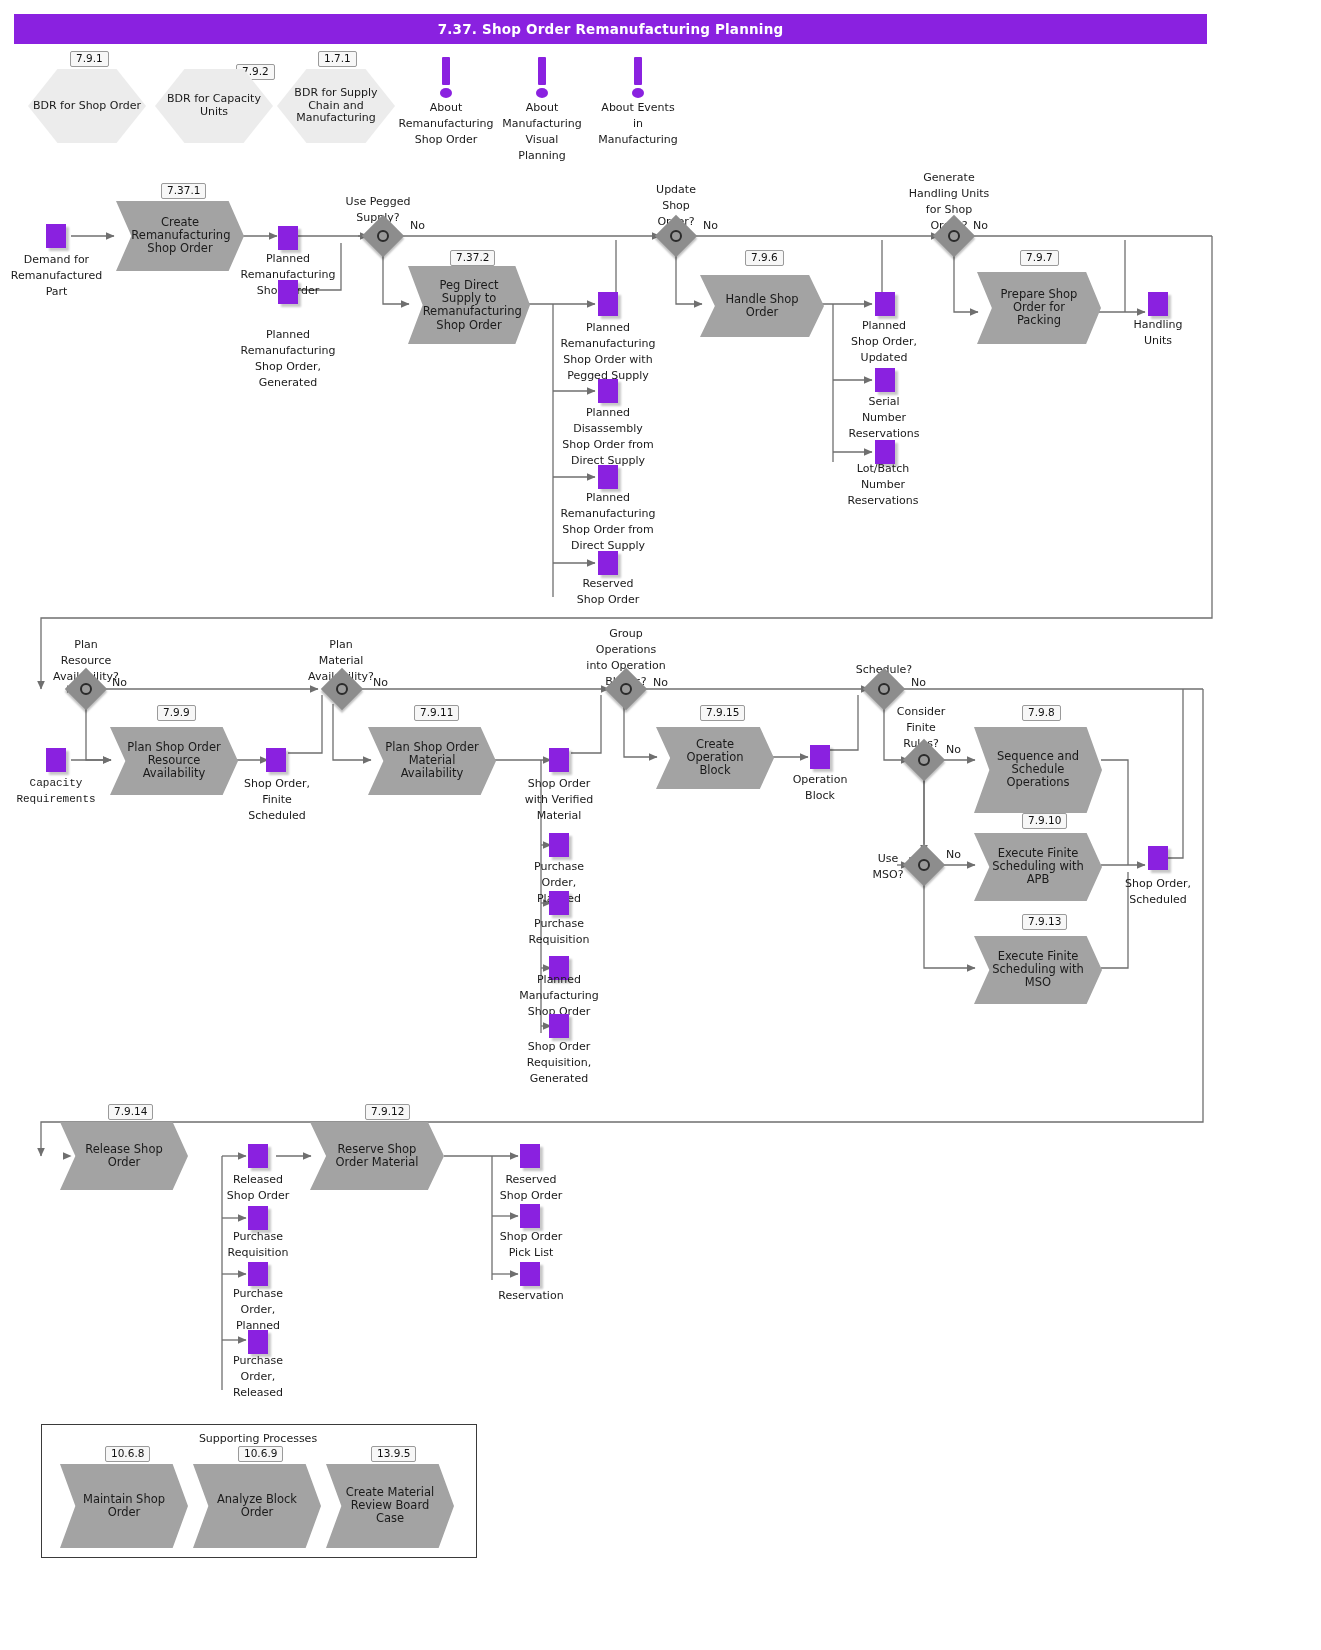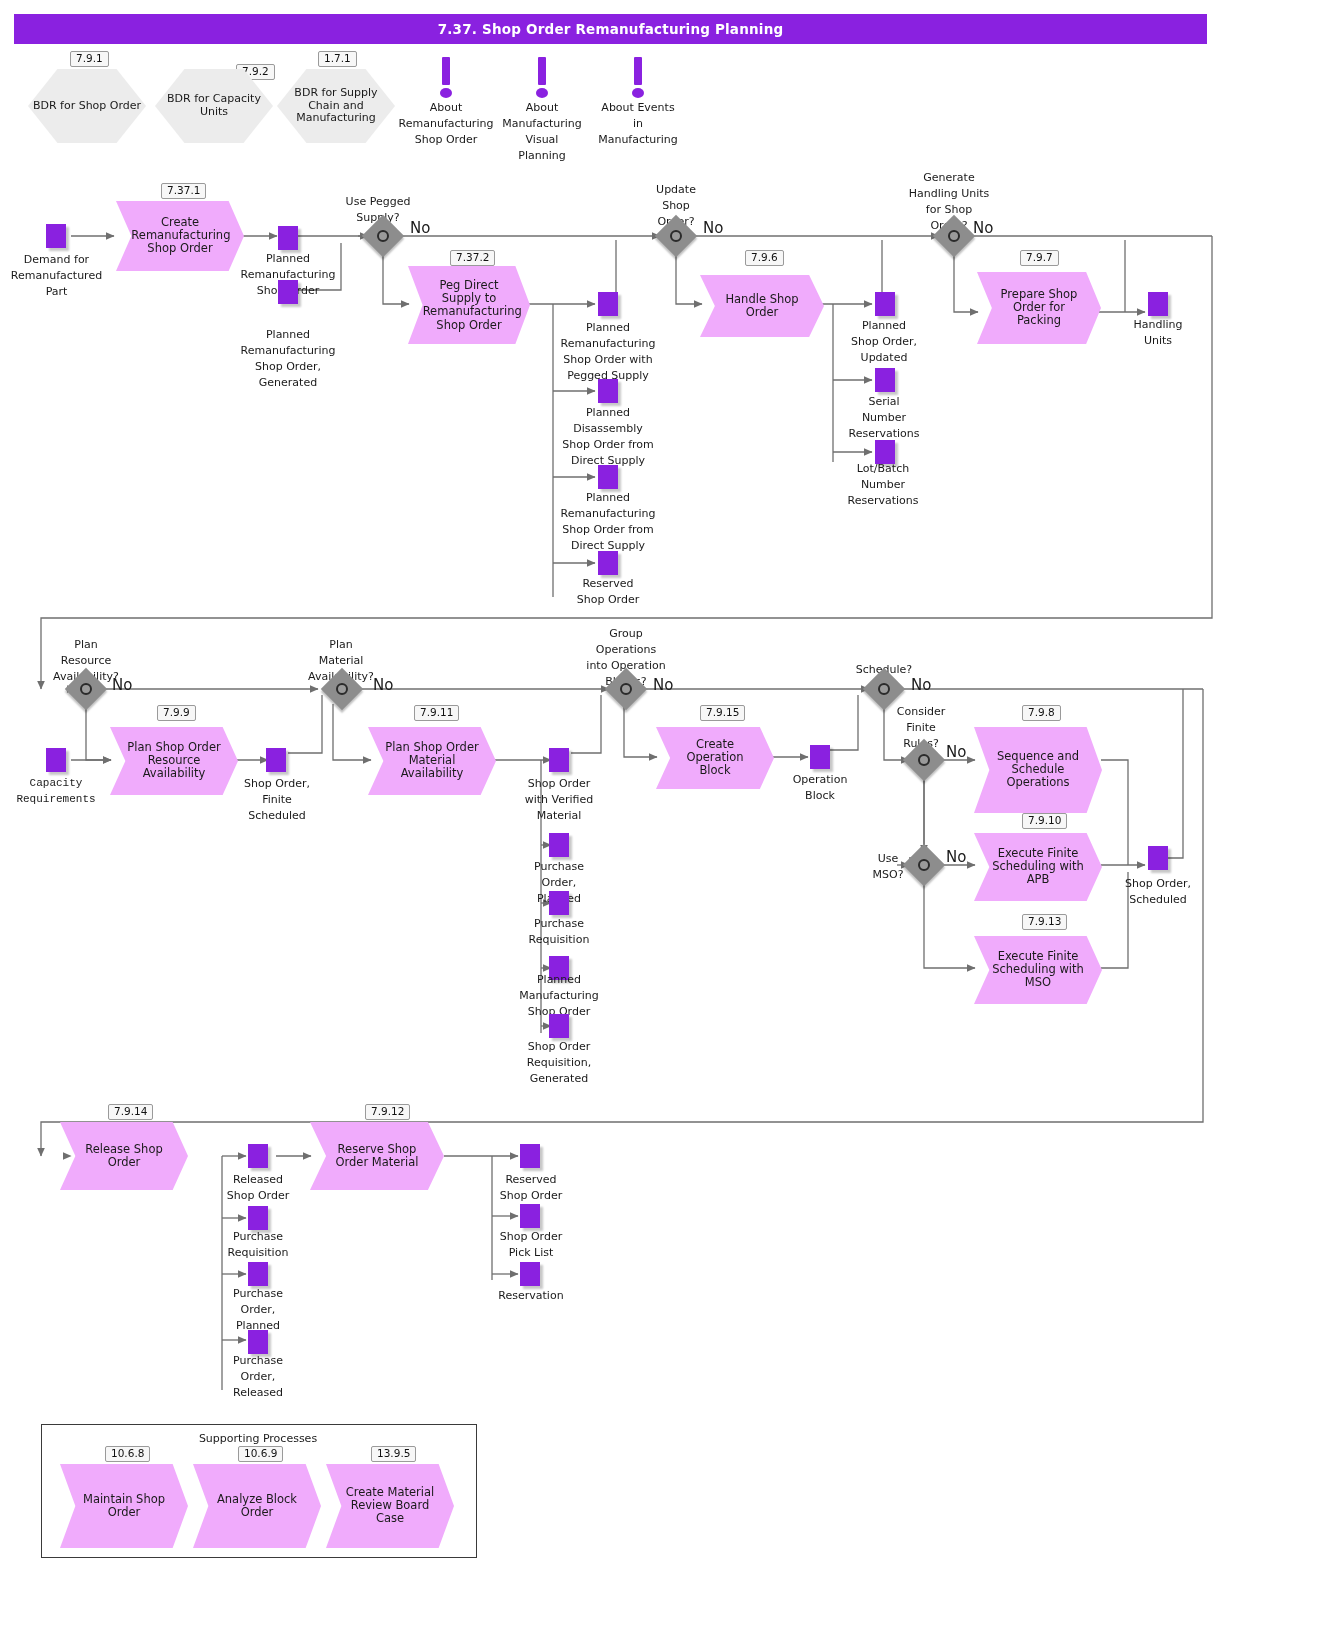--- a/index.html
+++ b/index.html
@@ -22,21 +22,21 @@
           white-space:nowrap;}
 
   
   .hex{position:absolute;background:#ececec;
        clip-path:polygon(25% 0%,75% 0%,100% 50%,75% 100%,25% 100%,0% 50%);
        filter:drop-shadow(3px 3px 2px rgba(0,0,0,.25));}
   .hex .hexlbl{position:absolute;left:0;right:0;top:50%;transform:translateY(-50%);
        text-align:center;font-size:11px;line-height:12.6px;color:#1a1a1a;white-space:pre-line;}
 
   
-  .proc{position:absolute;background:#f0abfc;
+  .proc{position:absolute;background:#a3a3a3;
         clip-path:polygon(0% 0%,88% 0%,100% 50%,88% 100%,0% 100%,12% 50%);
         filter:drop-shadow(3px 3px 2px rgba(0,0,0,.22));}
   .proc .plbl{position:absolute;left:12%;right:12%;top:50%;transform:translateY(-50%);
         text-align:center;font-size:11.5px;line-height:13.2px;color:#1a1a1a;white-space:pre-line;}
 
   
   .dobj{position:absolute;width:20px;height:24px;background:#8a21e0;
         box-shadow:3px 3px 2px rgba(0,0,0,.22);}
 
   
@@ -49,21 +49,21 @@
 
   
   .excl{position:absolute;width:16px;height:42px;}
   .excl .bar{position:absolute;left:4px;top:0;width:8px;height:28px;background:#8a21e0;border-radius:1px;}
   .excl .dot{position:absolute;left:2px;top:31px;width:12px;height:10px;background:#8a21e0;border-radius:50%;}
 
   
   .frame{position:absolute;border:1.5px solid #3a3a3a;background:transparent;}
   .frametitle{position:absolute;text-align:center;font-size:11px;color:#1a1a1a;}
 
-  .no-lbl{position:absolute;font-size:15px;color:#1a1a1a;}
+  .no-lbl{position:absolute;font-size:11px;color:#1a1a1a;}
 </style>
 </head>
 <body>
 
 <div id="canvas">
 
   <svg id="wires" viewBox="0 0 1321 1650">
     <defs>
       <marker id="ah" markerWidth="9" markerHeight="8" refX="8.4" refY="4" orient="auto" markerUnits="userSpaceOnUse">
         <path d="M0,0 L9,4 L0,8 z" fill="#6f6f6f"></path>

